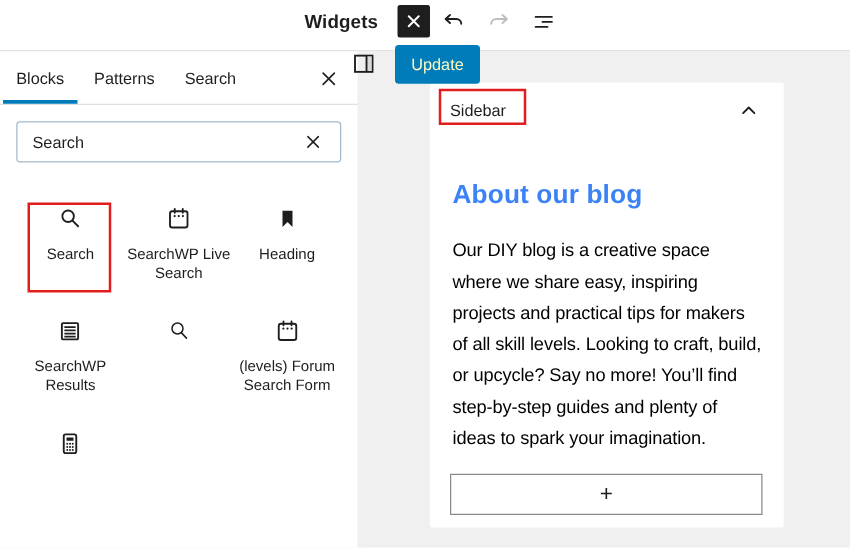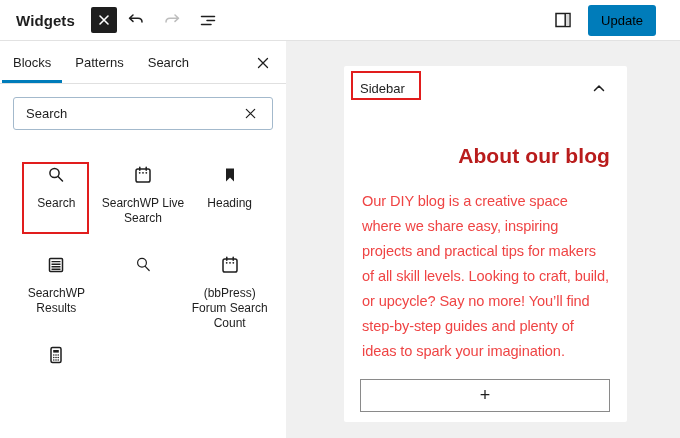--- a/index.html
+++ b/index.html
@@ -5,35 +5,35 @@
   * { box-sizing: border-box; margin: 0; padding: 0; }
   html,body { width:680px; height:438px; }
   body {
     font-family: "Liberation Sans", sans-serif;
     background:#fff; position:relative; overflow:hidden; color:#1e1e1e;
   }
   
   .topbar {
     position:absolute; top:0; left:0; width:680px; height:41px;
     background:#fff; border-bottom:1px solid #e2e2e2;
-    display:flex; align-items:center; justify-content:space-between; z-index:5;
+    display:flex; align-items:center; justify-content:space-between; z-index:5;flex-direction:column;
   }
   .topbar-left { display:flex; align-items:center; }
   .app-title { font-size:15px; font-weight:700; margin-left:16px; letter-spacing:.1px; }
   .close-inserter {
     width:26px; height:26px; margin-left:16px; background:#1e1e1e; border:none;
     border-radius:2px; display:flex; align-items:center; justify-content:center; cursor:pointer;
   }
   .icon-btn {
     width:34px; height:34px; background:none; border:none; display:flex;
     align-items:center; justify-content:center; cursor:pointer; margin-left:2px;
   }
   .topbar-right { display:flex; align-items:center; }
   .update-btn {
-    background:#007cba; color:#000000; border:none; border-radius:3px;
+    background:#007cba; color:#fef9c3; border:none; border-radius:3px;
     font-family:"Liberation Sans",sans-serif; font-size:13px; font-weight:500;
     padding:8px 13px; margin:0 24px 0 8px; cursor:pointer;
   }
   
   .inserter {
     position:absolute; top:41px; left:0; width:289px; height:397px;
     background:#fff; border-right:1px solid #e0e0e0;
   }
   .tabs {
     position:absolute; top:0; left:0; right:0; height:43px;
@@ -83,23 +83,23 @@
     background:#fff; border-radius:2px;
   }
   .card-header {
     position:absolute; top:0; left:0; right:0; height:44px;
     display:flex; align-items:center; justify-content:space-between; padding:0 16px;
   }
   .card-title { font-size:13px; font-weight:500; color:#1e1e1e; }
   .chevron-btn { background:none; border:none; width:24px; height:24px; cursor:pointer;
     display:flex; align-items:center; justify-content:center; }
   .card-content { position:absolute; top:78px; left:18px; right:17px; }
-  .card-content h2 { font-size:21px; font-weight:700; color:#b91c1c; letter-spacing:.1px;text-align:right; }
+  .card-content h2 { font-size:21px; font-weight:700; color:#3b82f6; letter-spacing:.1px; }
   .card-content p {
-    margin-top:21px; font-size:14.6px; line-height:25px; color:#ef4444; letter-spacing:-0.1px;
+    margin-top:21px; font-size:14.6px; line-height:25px; color:#000000; letter-spacing:-0.1px;
   }
   .appender {
     position:absolute; left:16px; top:313px; width:250px; height:33px;
     background:#fff; border:1px solid #8a8a8a; cursor:pointer;
     display:flex; align-items:center; justify-content:center;
     font-size:18px; font-weight:400; color:#1e1e1e;
     font-family:"Liberation Sans",sans-serif;
   }
   
   .annotation { position:absolute; border:2px solid #e11d1d; z-index:9; pointer-events:none; }
@@ -239,21 +239,21 @@
     <div class="block-item">
       <span class="block-icon">
         <svg width="24" height="24" viewBox="0 0 24 24" fill="none">
             <rect x="5" y="6" width="14" height="13" rx="1.8" stroke="#1e1e1e" stroke-width="1.5"></rect>
             <path d="M8.8 4.2 V7.2 M15.2 4.2 V7.2" stroke="#1e1e1e" stroke-width="1.5" stroke-linecap="round"></path>
             <circle cx="8.7" cy="9.8" r="0.9" fill="#1e1e1e"></circle>
             <circle cx="12" cy="9.8" r="0.9" fill="#1e1e1e"></circle>
             <circle cx="15.3" cy="9.8" r="0.9" fill="#1e1e1e"></circle>
           </svg>
       </span>
-      <span class="block-label">(bbPress) Forum Search Count</span>
+      <span class="block-label">(levels) Forum Search Form</span>
     </div>
 
     <div class="block-item">
       <span class="block-icon">
         <svg width="24" height="24" viewBox="0 0 24 24" fill="none">
             <rect x="7" y="4.5" width="10" height="15" rx="1.5" stroke="#1e1e1e" stroke-width="1.5"></rect>
             <rect x="9.2" y="7" width="5.6" height="2.6" fill="#1e1e1e"></rect>
             <circle cx="9.8" cy="12" r="0.8" fill="#1e1e1e"></circle>
             <circle cx="12" cy="12" r="0.8" fill="#1e1e1e"></circle>
             <circle cx="14.2" cy="12" r="0.8" fill="#1e1e1e"></circle>

